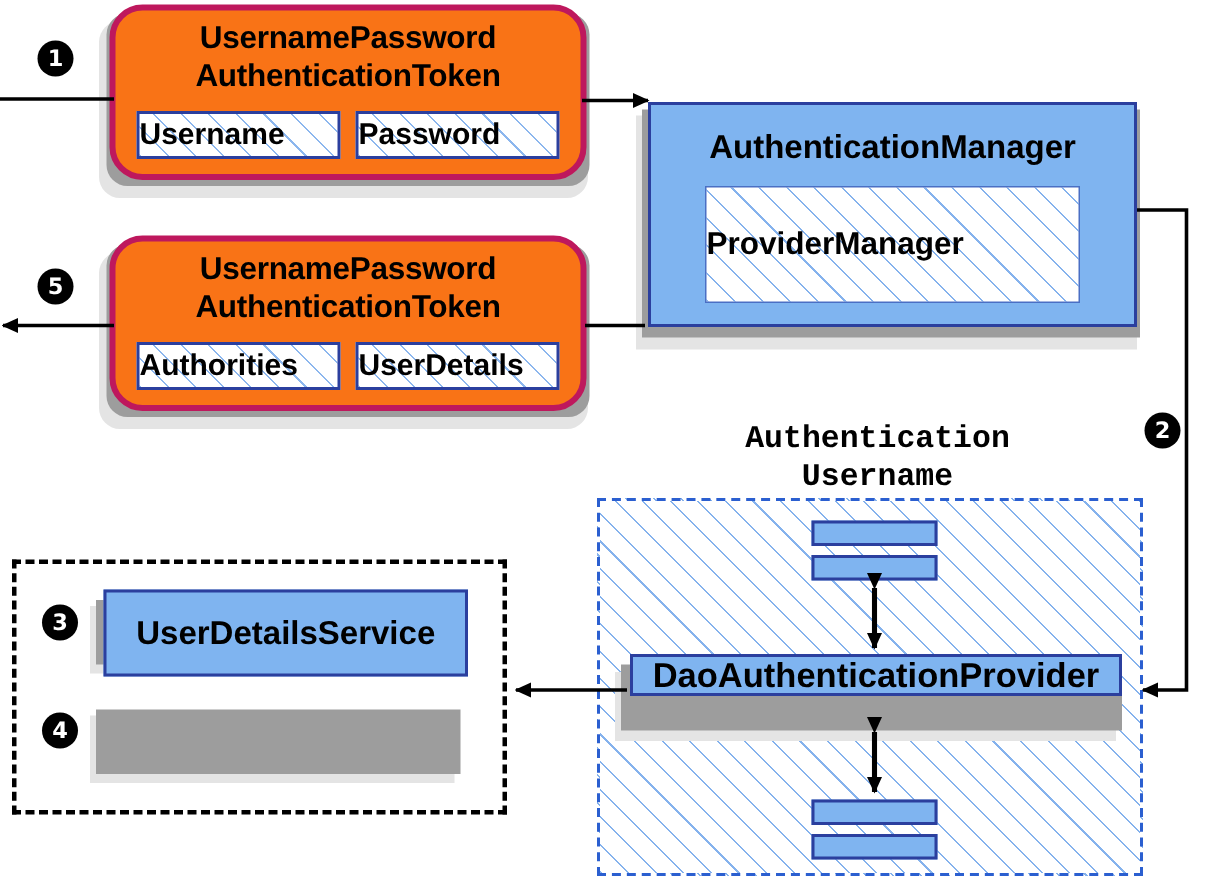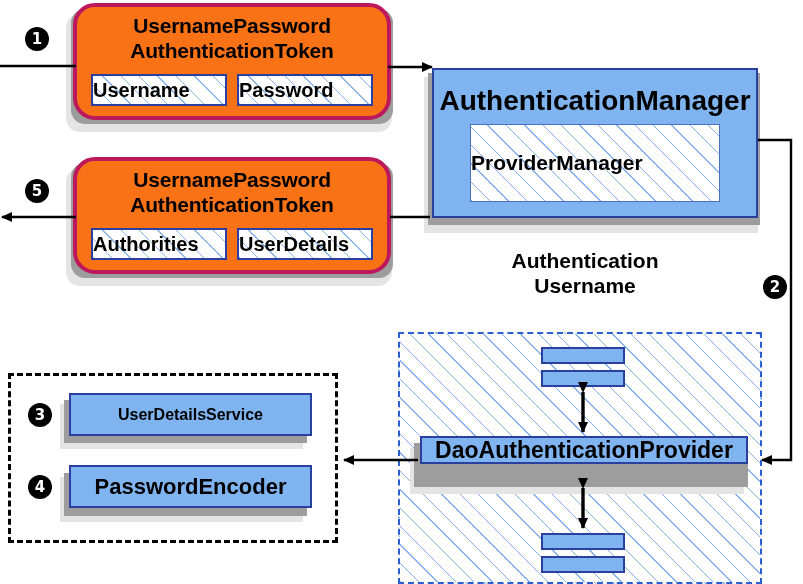--- a/index.html
+++ b/index.html
@@ -114,21 +114,21 @@
     <line x1="430" y1="217" x2="390" y2="217" stroke="#000" stroke-width="2.4"></line>
 
     <line x1="76" y1="217" x2="2" y2="217" stroke="#000" stroke-width="2.4" marker-end="url(#ahL)"></line>
 
     <line x1="418" y1="460" x2="344" y2="460" stroke="#000" stroke-width="2.4" marker-end="url(#ahL)"></line>
 
     <line x1="583" y1="392" x2="583" y2="432" stroke="#000" stroke-width="3.4" marker-start="url(#ahU)" marker-end="url(#ahU)"></line>
     <line x1="583" y1="488" x2="583" y2="528" stroke="#000" stroke-width="3.4" marker-start="url(#ahU)" marker-end="url(#ahU)"></line>
   </svg>
 
-  <div class="caption" style="left:455px;top:248px;width:260px;">
+  <div class="caption" style="left:455px;top:281px;width:260px;font-family:Liberation Mono, monospace;">
     <div>Authentication</div>
     <div>Username</div>
   </div>
 
   <div class="dashed-blue" style="left:398px;top:332px;width:364px;height:252px;"></div>
 
   <div class="bar" style="left:541px;top:347px;width:84px;height:17px;"></div>
   <div class="bar" style="left:541px;top:370px;width:84px;height:17px;"></div>
 
   <div class="bar" style="left:541px;top:533px;width:84px;height:17px;"></div>
@@ -138,21 +138,21 @@
   <div class="shadow-dark" style="left:414px;top:443px;width:334px;height:44px;z-index:3;"></div>
   <div class="rect" style="left:420px;top:436px;width:328px;height:28px;font-size:23px;">
     <span>DaoAuthenticationProvider</span>
   </div>
 
   <div class="shadow-light" style="left:424px;top:77px;width:334px;height:156px;z-index:2;"></div>
   <div class="shadow-dark" style="left:428px;top:73px;width:332px;height:152px;z-index:3;"></div>
   <div class="rect" style="left:432px;top:68px;width:326px;height:150px;
               align-items:flex-start;justify-content:center;"></div>
   <div style="position:absolute;left:432px;top:85px;width:326px;text-align:center;
-              font-weight:bold;font-size:28px;color:#000;z-index:7;">AuthenticationManager</div>
+              font-weight:bold;font-size:22px;color:#000;z-index:7;">AuthenticationManager</div>
   <div class="hatch-panel" style="left:470px;top:124px;width:250px;height:78px;">
     <span>ProviderManager</span>
   </div>
 
   <div class="shadow-light" style="left:66px;top:14px;width:326px;height:118px;border-radius:14px;z-index:2;"></div>
   <div class="shadow-dark" style="left:71px;top:9px;width:322px;height:115px;border-radius:14px;z-index:3;"></div>
   <div class="token" style="left:73px;top:3px;width:318px;height:117px;">
     <div class="token-title">
       <div>UsernamePassword</div>
       <div>AuthenticationToken</div>
@@ -181,29 +181,26 @@
       <div class="slot">
         <span>UserDetails</span>
       </div>
     </div>
   </div>
 
   <div class="dashed-black" style="left:8px;top:373px;width:330px;height:170px;"></div>
 
   <div class="shadow-light" style="left:60px;top:404px;width:243px;height:45px;z-index:2;"></div>
   <div class="shadow-dark" style="left:64px;top:400px;width:243px;height:43px;z-index:3;"></div>
-  <div class="rect" style="left:69px;top:393px;width:243px;height:43px;font-size:16px;">
+  <div class="rect" style="left:69px;top:393px;width:243px;height:58px;font-size:22px;">
     <span>UserDetailsService</span>
   </div>
 
   <div class="shadow-light" style="left:60px;top:477px;width:243px;height:45px;z-index:2;"></div>
   <div class="shadow-dark" style="left:64px;top:473px;width:243px;height:43px;z-index:3;"></div>
-  <div class="rect" style="left:69px;top:465px;width:243px;height:43px;font-size:22px;">
-    <span>PasswordEncoder</span>
-  </div>
 
   <div class="badge" style="left:25px;top:27px;">1</div>
   <div class="badge" style="left:25px;top:179px;">5</div>
   <div class="badge" style="left:763px;top:275px;">2</div>
   <div class="badge" style="left:28px;top:403px;">3</div>
   <div class="badge" style="left:28px;top:475px;">4</div>
 
 </div>
 
 </body></html>

